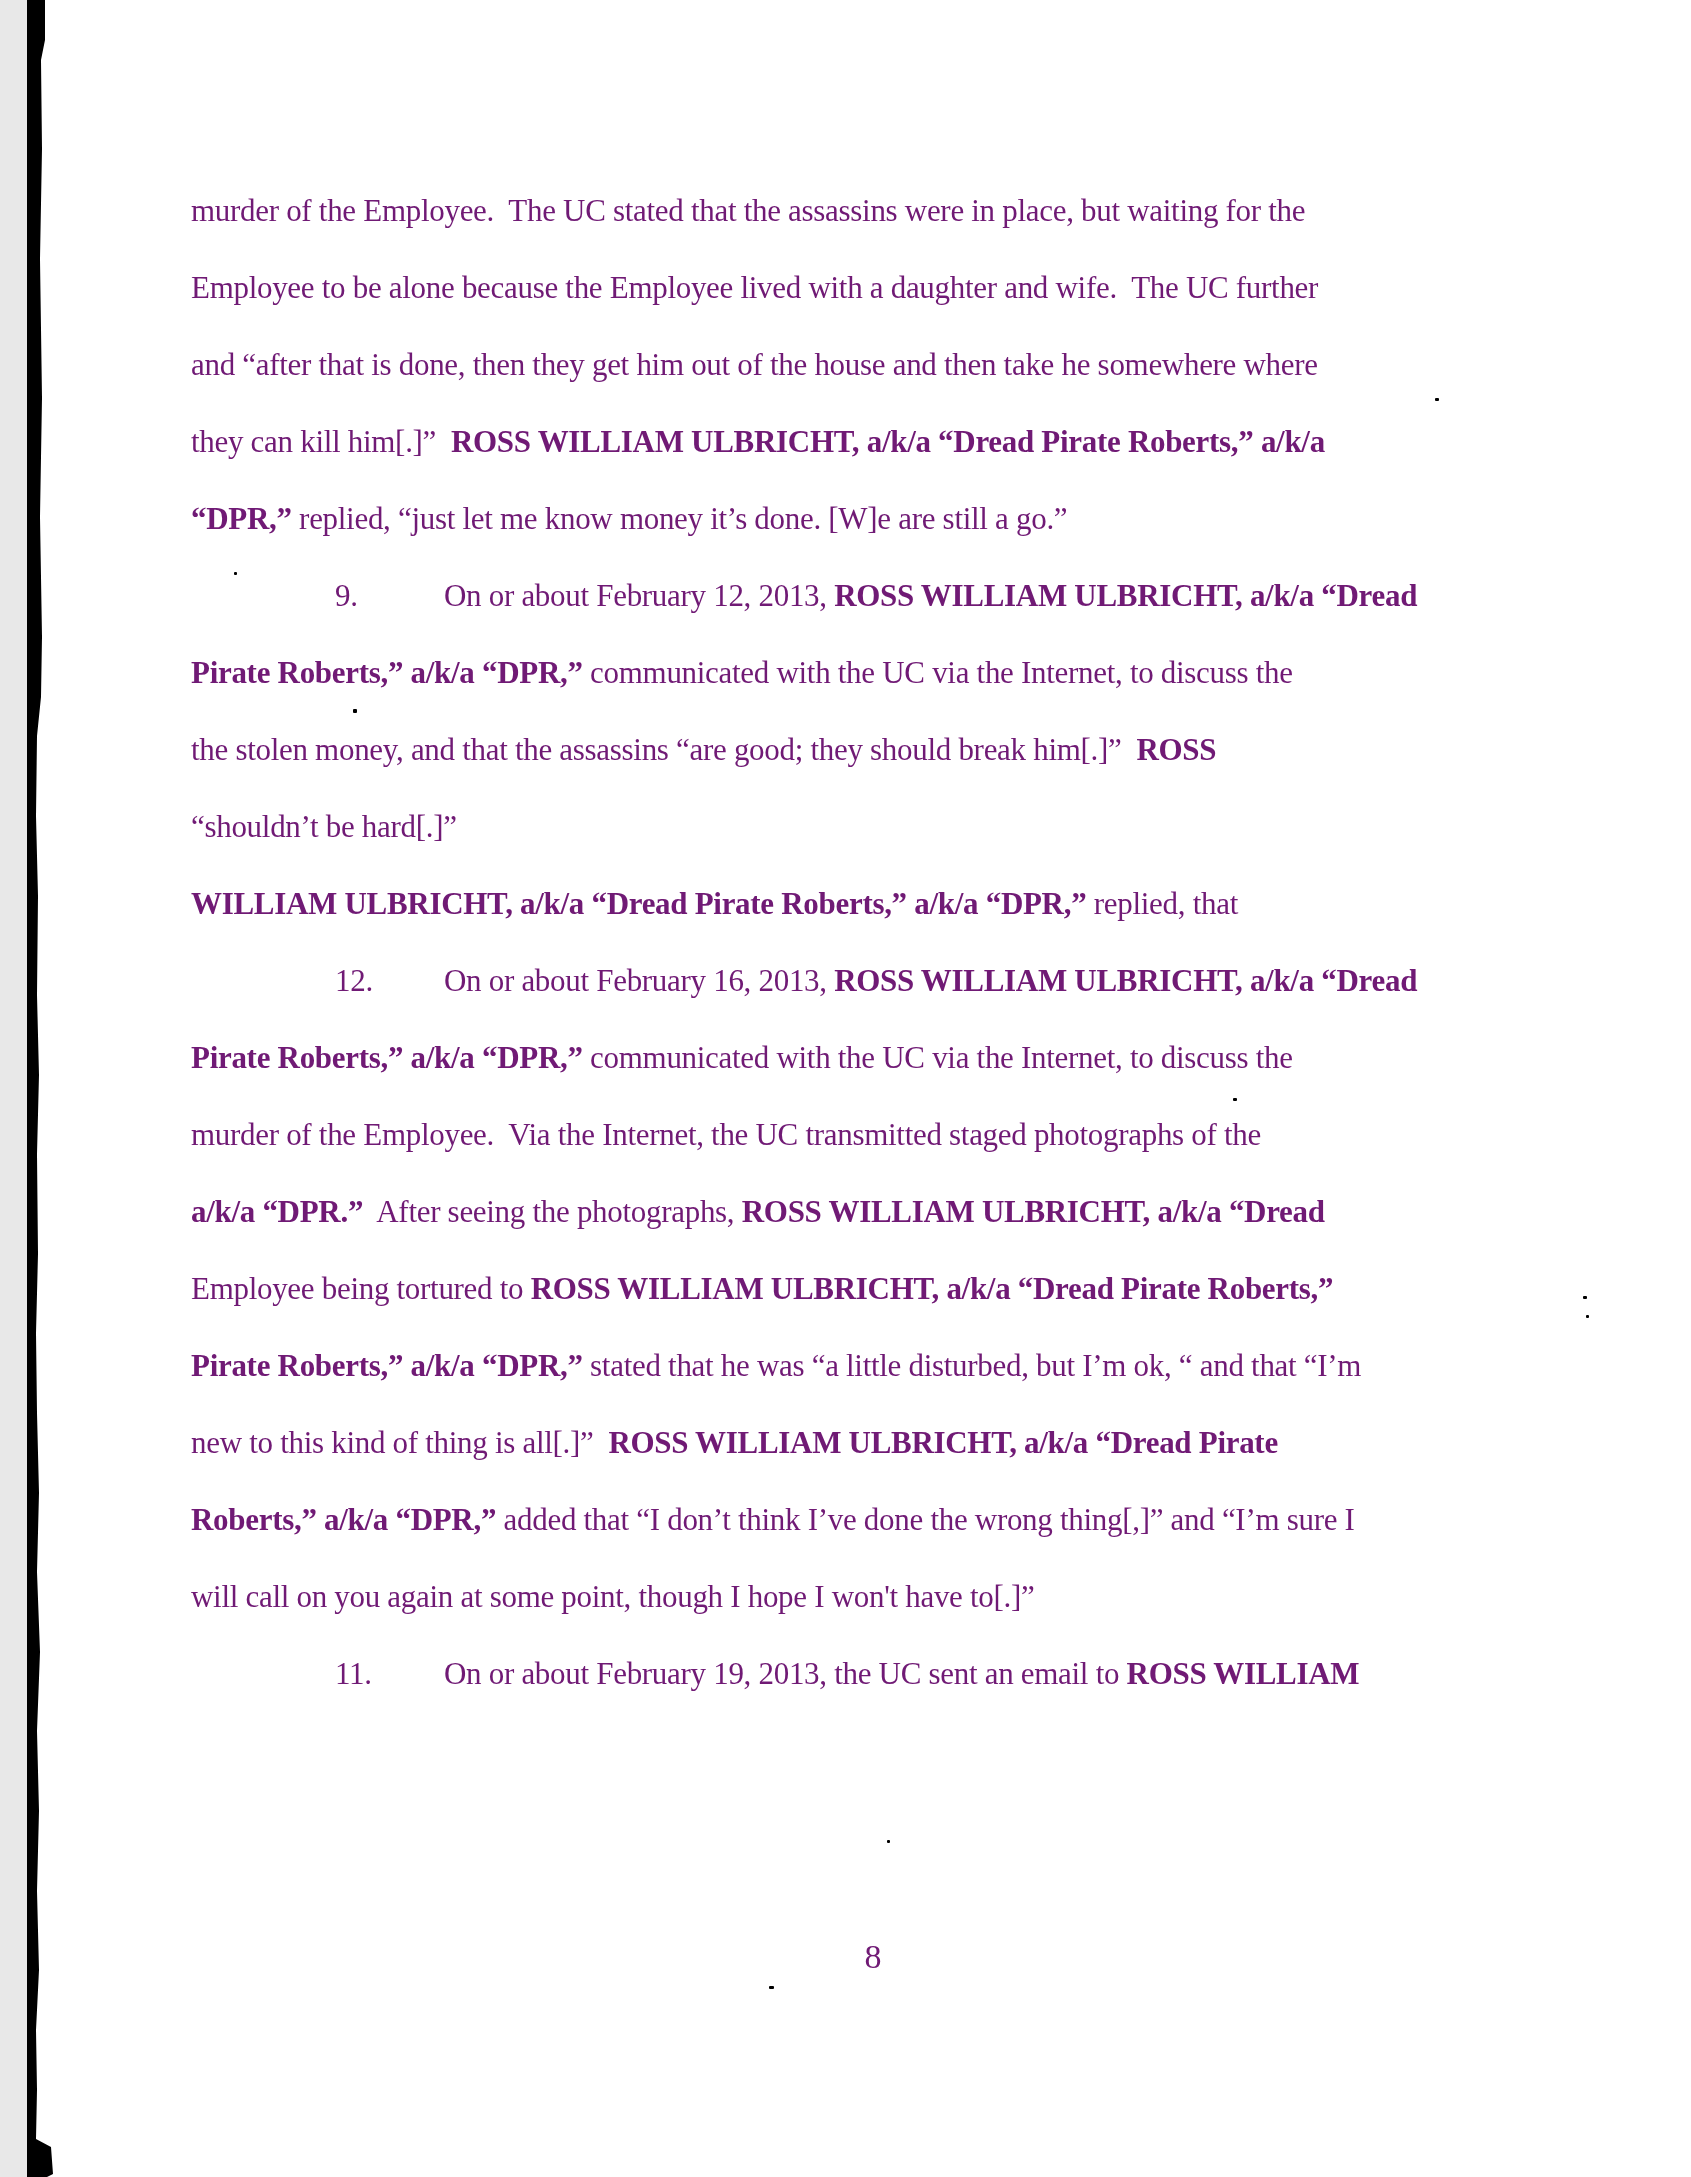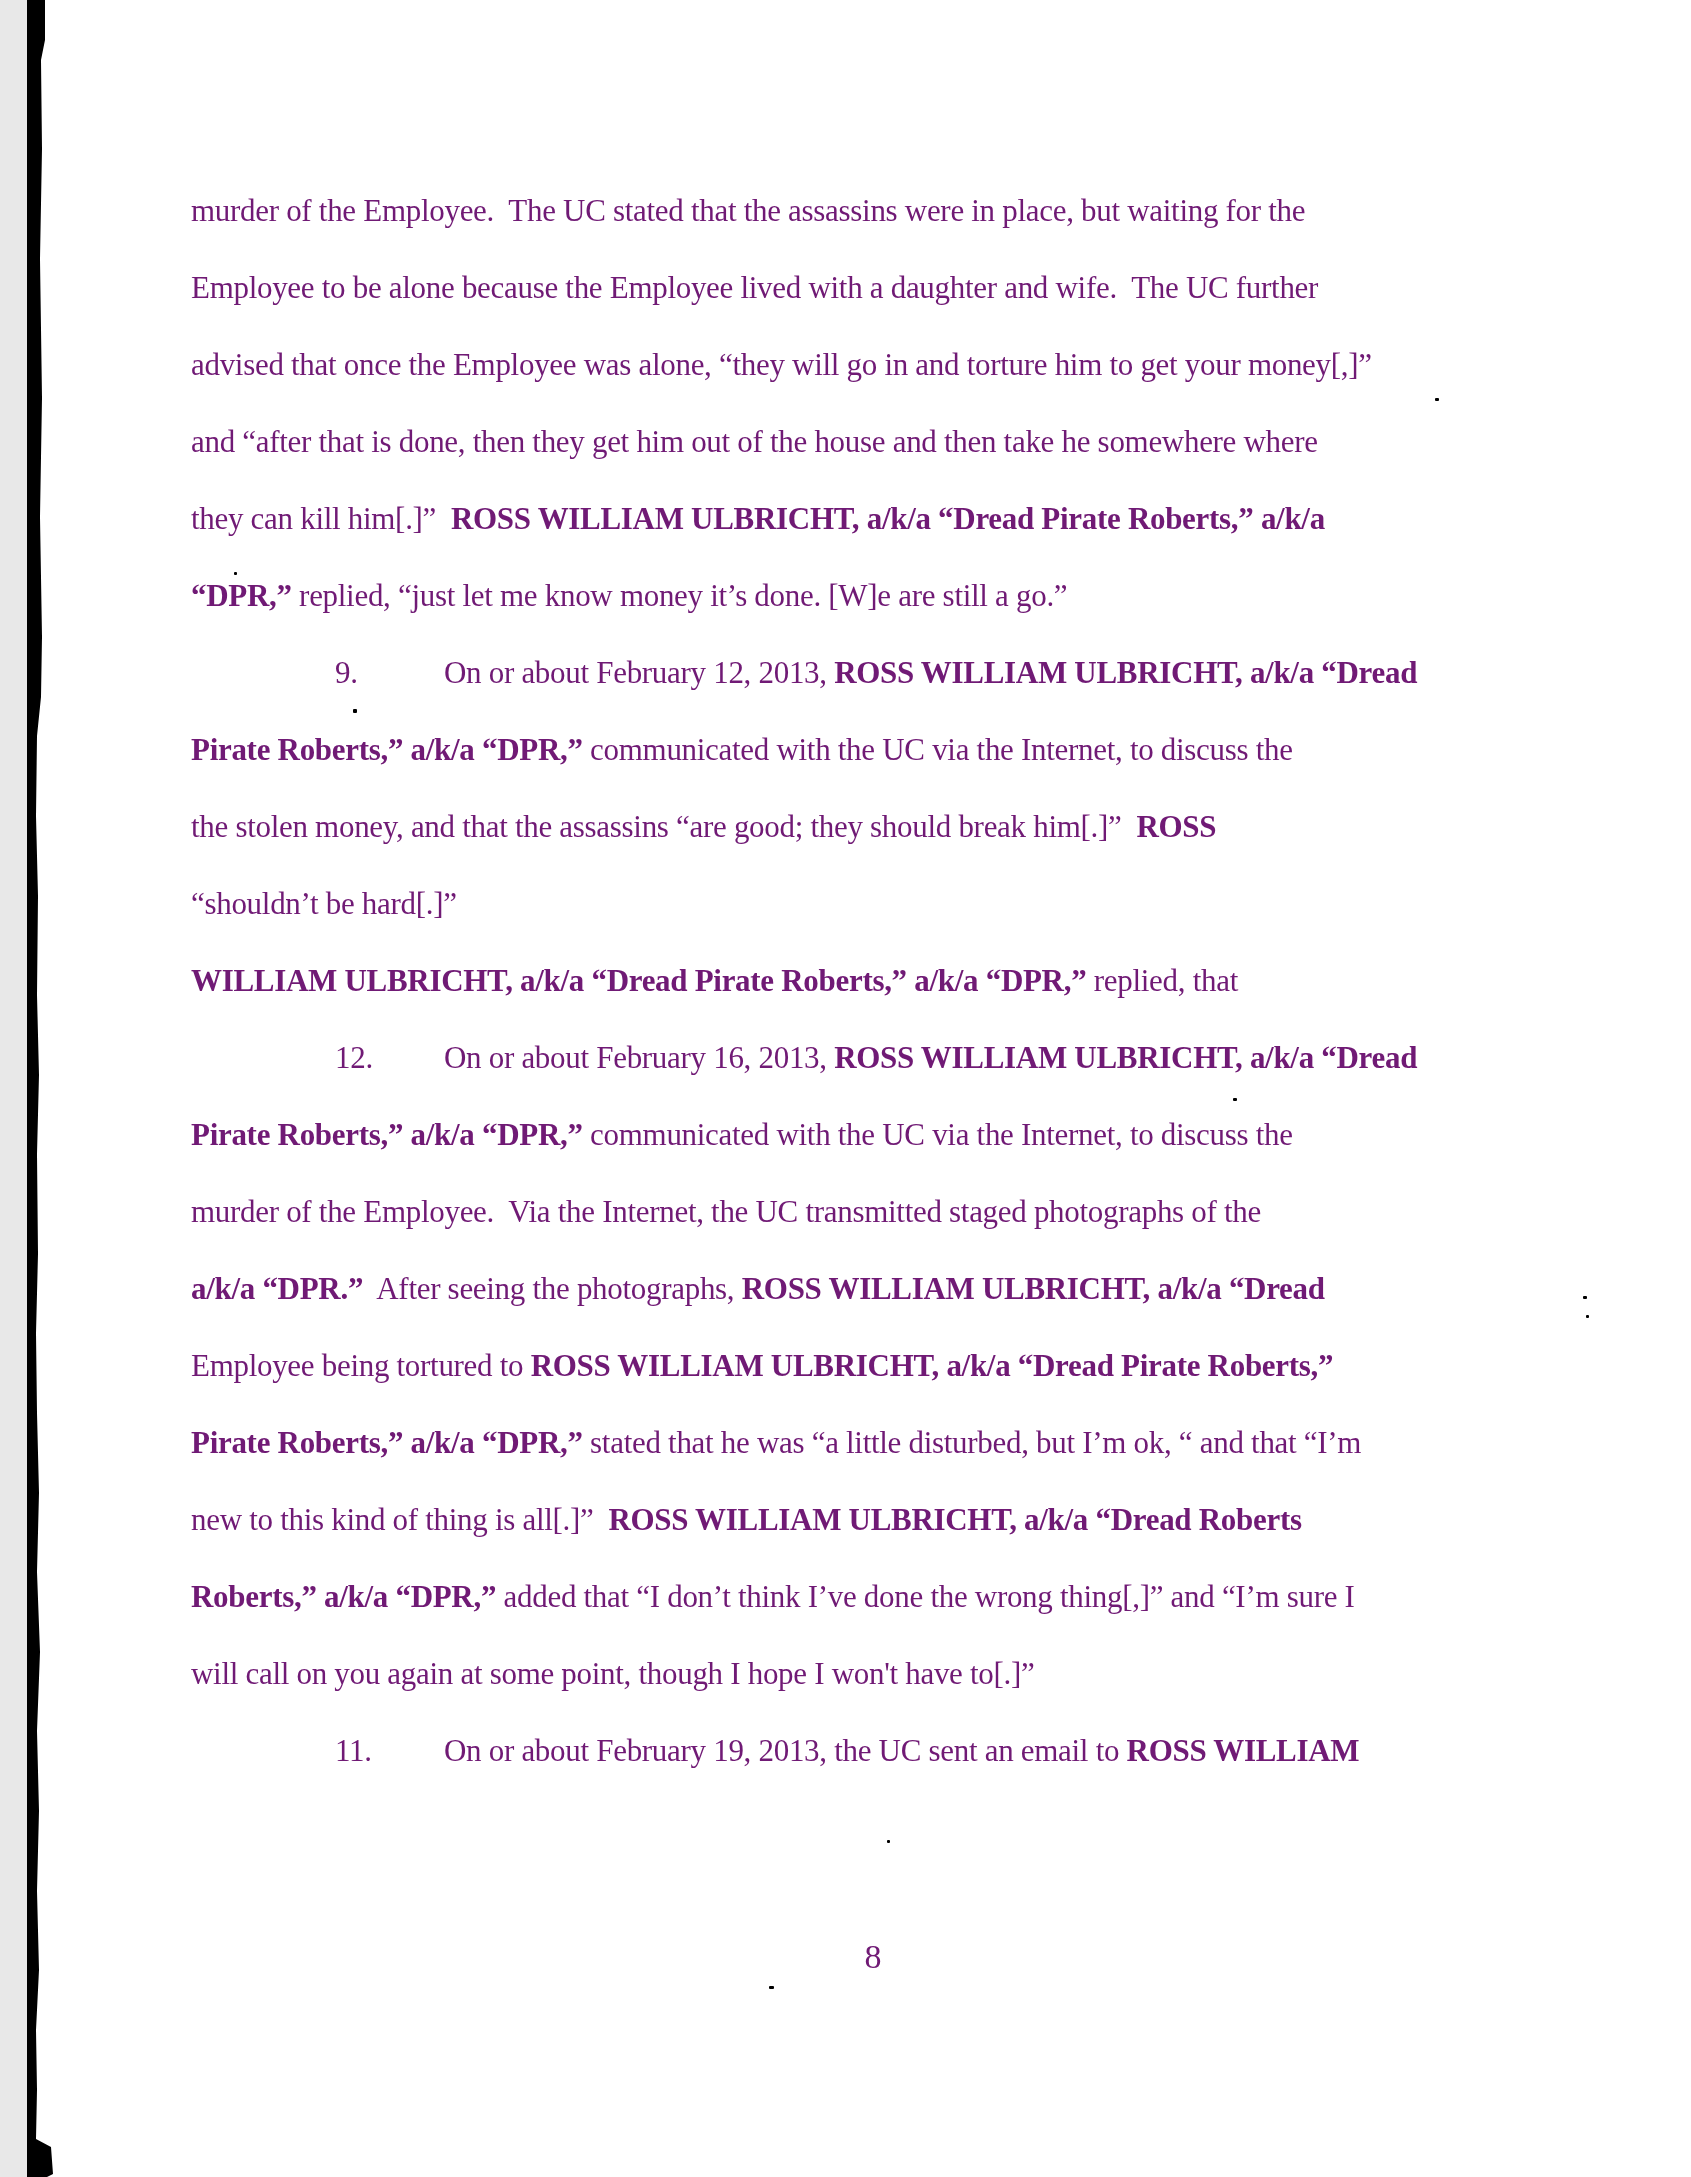--- a/index.html
+++ b/index.html
@@ -41,36 +41,35 @@
 </style>
 </head>
 <body>
 
 <div class="page">
   <div class="scan-edge"></div>
 
   <div class="doc-text">
       <div class="line"><span class="seg">murder of the Employee.  The UC stated that the assassins were in place, but waiting for the</span></div>
       <div class="line"><span class="seg">Employee to be alone because the Employee lived with a daughter and wife.  The UC further</span></div>
-      <div class="line"><span class="seg">advised that once the Employee was alone, “they will go in and torture him to get your money[,]”</span></div>
       <div class="line"><span class="seg">and “after that is done, then they get him out of the house and then take he somewhere where</span></div>
       <div class="line"><span class="seg">they can kill him[.]”  </span><span class="seg bold">ROSS WILLIAM ULBRICHT, a/k/a “Dread Pirate Roberts,” a/k/a</span></div>
       <div class="line"><span class="seg bold">“DPR,”</span><span class="seg"> replied, “just let me know money it’s done. [W]e are still a go.”</span></div>
       <div class="line indent"><span class="pnum">9.</span><span class="seg">On or about February 12, 2013, </span><span class="seg bold">ROSS WILLIAM ULBRICHT, a/k/a “Dread</span></div>
       <div class="line"><span class="seg bold">Pirate Roberts,” a/k/a “DPR,”</span><span class="seg"> communicated with the UC via the Internet, to discuss the</span></div>
       <div class="line"><span class="seg">the stolen money, and that the assassins “are good; they should break him[.]”  </span><span class="seg bold">ROSS</span></div>
       <div class="line"><span class="seg">“shouldn’t be hard[.]”</span></div>
       <div class="line"><span class="seg bold">WILLIAM ULBRICHT, a/k/a “Dread Pirate Roberts,” a/k/a “DPR,”</span><span class="seg"> replied, that</span></div>
       <div class="line indent"><span class="pnum">12.</span><span class="seg">On or about February 16, 2013, </span><span class="seg bold">ROSS WILLIAM ULBRICHT, a/k/a “Dread</span></div>
       <div class="line"><span class="seg bold">Pirate Roberts,” a/k/a “DPR,”</span><span class="seg"> communicated with the UC via the Internet, to discuss the</span></div>
       <div class="line"><span class="seg">murder of the Employee.  Via the Internet, the UC transmitted staged photographs of the</span></div>
       <div class="line"><span class="seg bold">a/k/a “DPR.”</span><span class="seg">  After seeing the photographs, </span><span class="seg bold">ROSS WILLIAM ULBRICHT, a/k/a “Dread</span></div>
       <div class="line"><span class="seg">Employee being tortured to </span><span class="seg bold">ROSS WILLIAM ULBRICHT, a/k/a “Dread Pirate Roberts,”</span></div>
       <div class="line"><span class="seg bold">Pirate Roberts,” a/k/a “DPR,”</span><span class="seg"> stated that he was “a little disturbed, but I’m ok, “ and that “I’m</span></div>
-      <div class="line"><span class="seg">new to this kind of thing is all[.]”  </span><span class="seg bold">ROSS WILLIAM ULBRICHT, a/k/a “Dread Roberts</span></div>
+      <div class="line"><span class="seg">new to this kind of thing is all[.]”  </span><span class="seg bold">ROSS WILLIAM ULBRICHT, a/k/a “Dread Pirate</span></div>
       <div class="line"><span class="seg bold">Roberts,” a/k/a “DPR,”</span><span class="seg"> added that “I don’t think I’ve done the wrong thing[,]” and “I’m sure I</span></div>
       <div class="line"><span class="seg">will call on you again at some point, though I hope I won't have to[.]”</span></div>
       <div class="line indent"><span class="pnum">11.</span><span class="seg">On or about February 19, 2013, the UC sent an email to </span><span class="seg bold">ROSS WILLIAM</span></div>
     </div>
 
   <div class="page-number">8</div>
 
   <div class="speck" style="left:326px;top:709px;width:4px;height:4px;"></div>
   <div class="speck" style="left:207px;top:572px;width:3px;height:3px;"></div>
   <div class="speck" style="left:1408px;top:398px;width:4px;height:3px;"></div>

